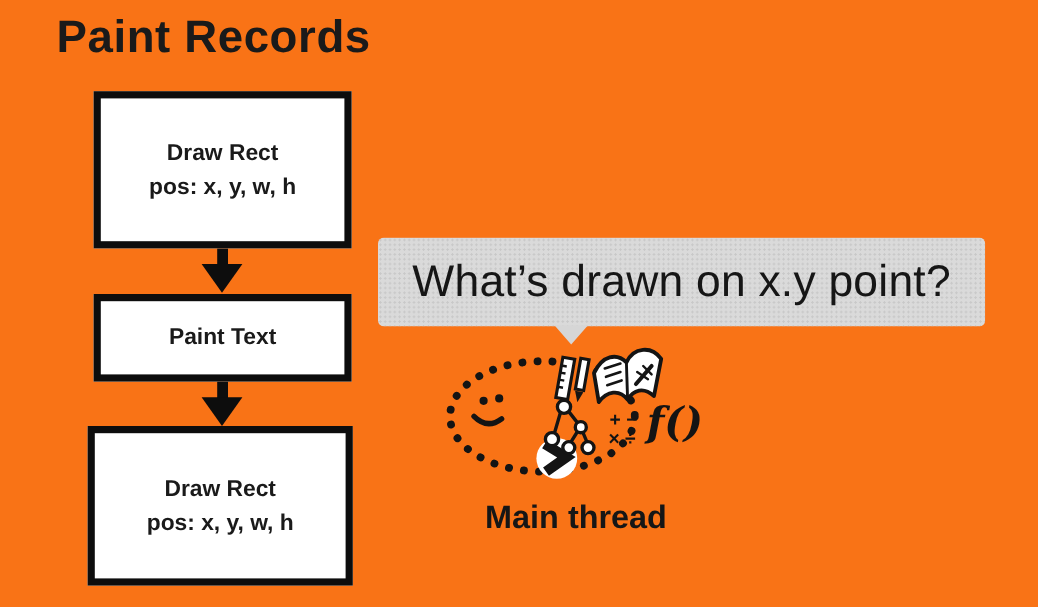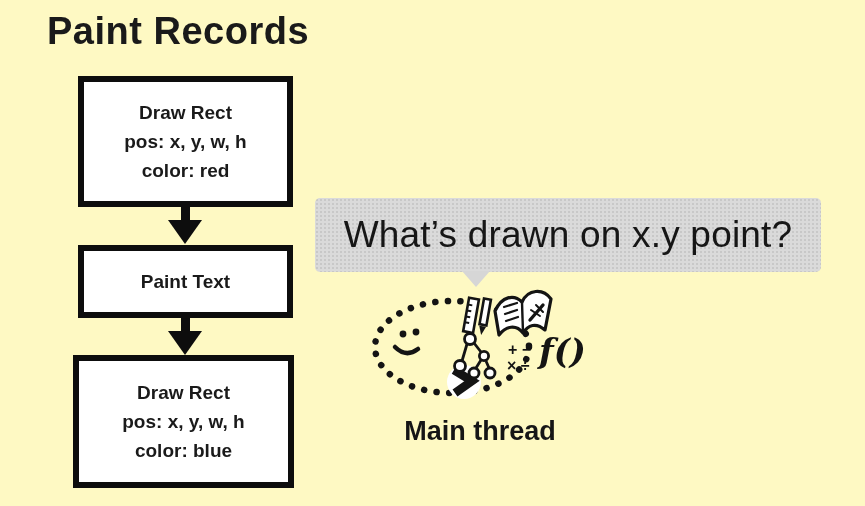--- a/index.html
+++ b/index.html
@@ -1,19 +1,19 @@
 <!DOCTYPE html>
 <html><head>
 <meta charset="utf-8">
 <style>
   * { margin:0; padding:0; box-sizing:border-box; }
   html,body { background:#ffffff; }
   .canvas {
     position:relative; width:865px; height:506px;
-    background:#fef9c3; overflow:hidden;
+    background:#f97316; overflow:hidden;
     font-family:"Liberation Sans", sans-serif;
     color:#141414;
   }
   .page-title {
     position:absolute; left:47px; top:10px;
     font-size:38px; font-weight:bold; letter-spacing:0.5px;
     color:#1a1a1a;
   }
   .flow-box {
     position:absolute; left:78px; width:215px;
@@ -58,41 +58,39 @@
 </head>
 <body>
 
 <div class="canvas">
 
   <div class="page-title">Paint Records</div>
 
   <div class="flow-box box-1">
     <div class="box-line">Draw Rect</div>
     <div class="box-line">pos: x, y, w, h</div>
-    <div class="box-line">color: red</div>
   </div>
 
   <svg class="flow-arrow arrow-1" viewBox="0 0 40 38">
     <rect x="16" y="0" width="9" height="16" fill="#0d0d0d"></rect>
     <path d="M3,13 L37,13 L20,37 Z" fill="#0d0d0d"></path>
   </svg>
 
   <div class="flow-box box-2">
     <div class="box-line">Paint Text</div>
   </div>
 
   <svg class="flow-arrow arrow-2" viewBox="0 0 40 38">
     <rect x="16" y="0" width="9" height="16" fill="#0d0d0d"></rect>
     <path d="M3,13 L37,13 L20,37 Z" fill="#0d0d0d"></path>
   </svg>
 
   <div class="flow-box box-3">
     <div class="box-line">Draw Rect</div>
     <div class="box-line">pos: x, y, w, h</div>
-    <div class="box-line">color: blue</div>
   </div>
 
   <div class="speech-bubble">
     <span class="bubble-text">What’s drawn on x.y point?</span>
   </div>
   <div class="bubble-tail"></div>
 
   <svg class="thread-illustration" width="280" height="135" viewBox="0 0 280 135">
 
     <ellipse cx="89" cy="65" rx="77" ry="46" fill="none" stroke="#141414" stroke-width="6.5" stroke-linecap="round" stroke-dasharray="0.1 12.5"></ellipse>

